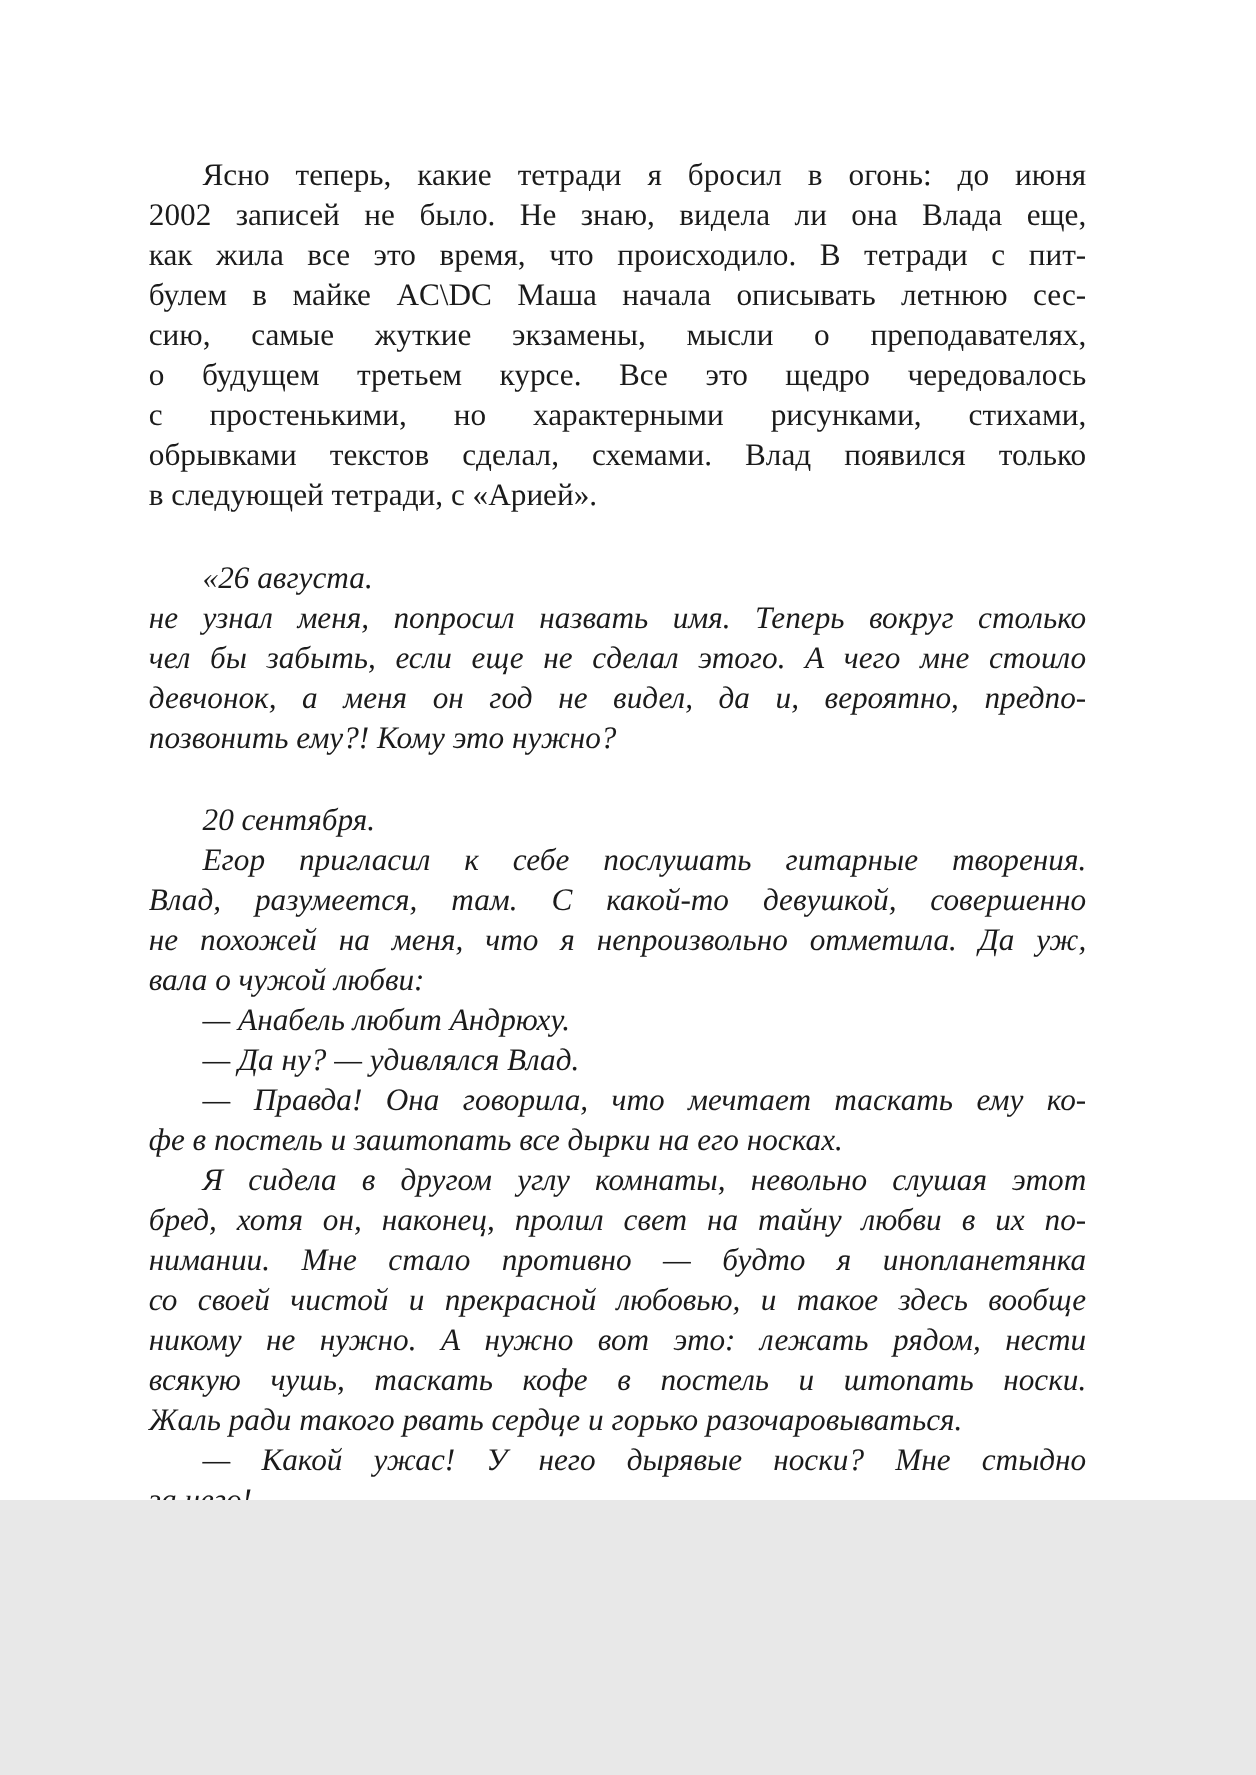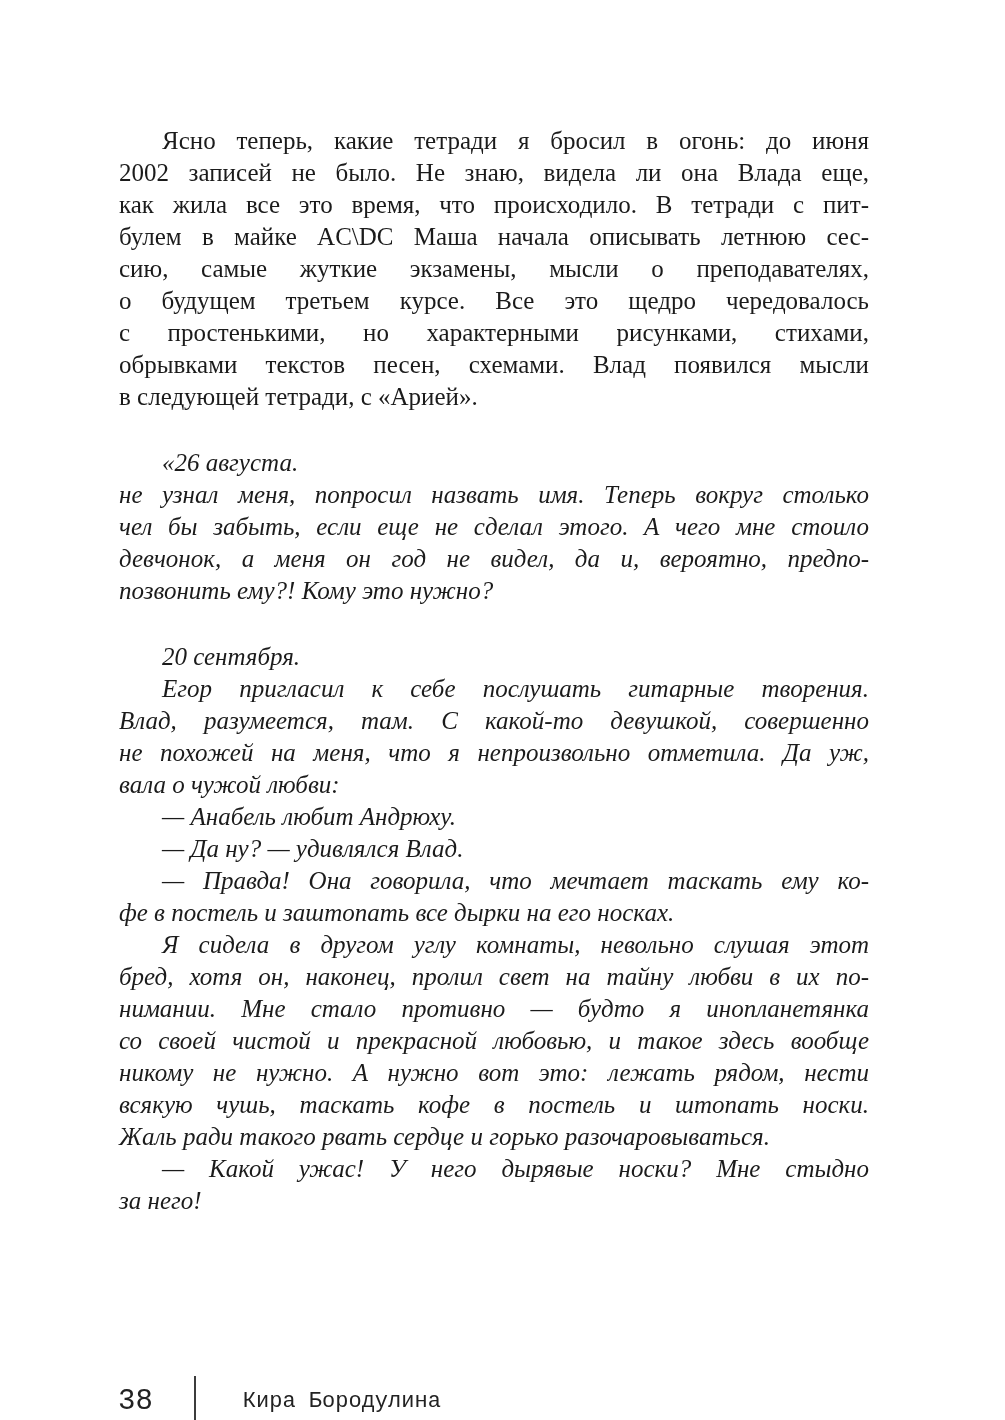--- a/index.html
+++ b/index.html
@@ -3,21 +3,21 @@
 <meta charset="utf-8">
 <style>
   html, body {
     margin: 0;
     padding: 0;
     background: #e8e8e8;
   }
   .page {
     position: relative;
     width: 1005px;
-    height: 1420px;
+    height: 1200px;
     background: #ffffff;
     overflow: hidden;
     font-family: "Liberation Serif", "DejaVu Serif", serif;
     color: #1b1b1b;
   }
   .text-block {
     position: absolute;
     left: 119px;
     top: 125px;
     width: 750px;
@@ -67,21 +67,21 @@
 
   <div class="text-block">
       <div class="para">
         <div class="line indent">Ясно теперь, какие тетради я бросил в огонь: до июня</div>
         <div class="line">2002 записей не было. Не знаю, видела ли она Влада еще,</div>
         <div class="line">как жила все это время, что происходило. В тетради с пит-</div>
         <div class="line">булем в майке AC\DC Маша начала описывать летнюю сес-</div>
         <div class="line">сию, самые жуткие экзамены, мысли о преподавателях,</div>
         <div class="line">о будущем третьем курсе. Все это щедро чередовалось</div>
         <div class="line">с простенькими, но характерными рисунками, стихами,</div>
-        <div class="line">обрывками текстов песен, схемами. Влад появился мысли</div>
+        <div class="line">обрывками текстов сделал, схемами. Влад появился только</div>
         <div class="line last">в следующей тетради, с «Арией».</div>
       </div>
       <div class="para italic gap">
         <div class="line last indent">«26 августа.</div>
       </div>
       <div class="para italic">
         <div class="line">не узнал меня, попросил назвать имя. Теперь вокруг столько</div>
         <div class="line">чел бы забыть, если еще не сделал этого. А чего мне стоило</div>
         <div class="line">девчонок, а меня он год не видел, да и, вероятно, предпо-</div>
         <div class="line last">позвонить ему?! Кому это нужно?</div>

